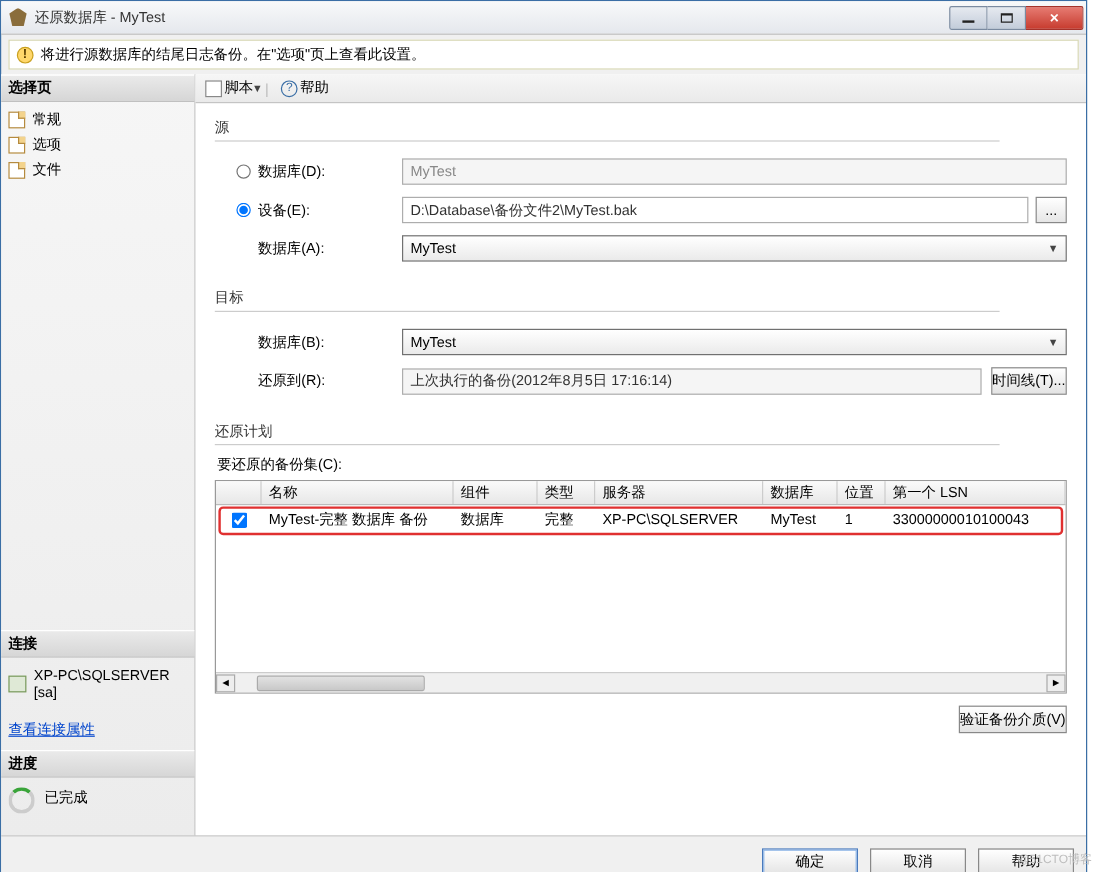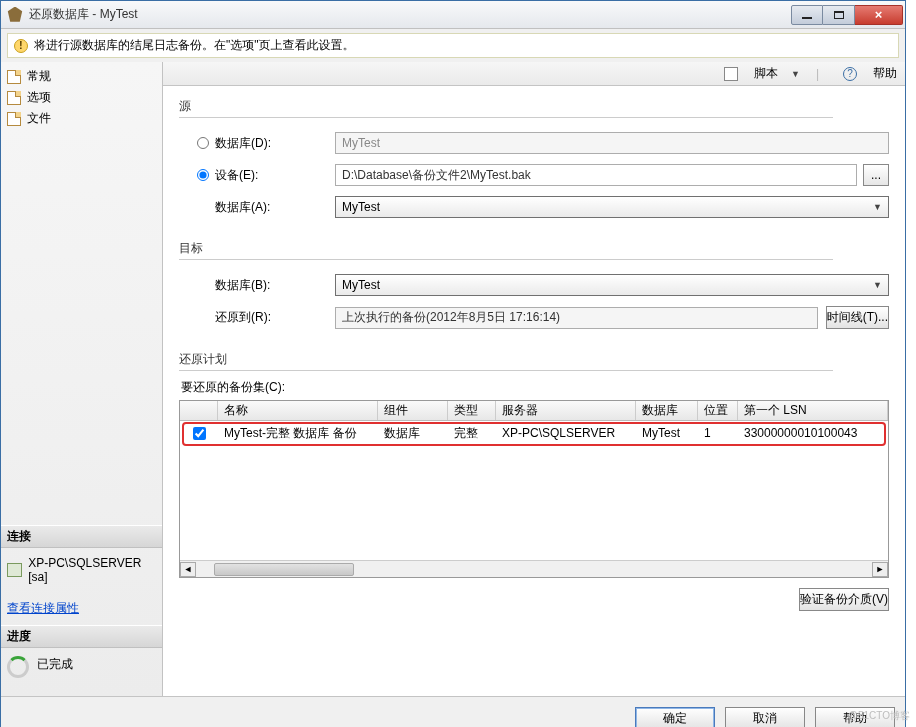--- a/index.html
+++ b/index.html
@@ -31,21 +31,21 @@
 .nav-item .page-icon::after{content:""; position:absolute; right:-1px; top:-1px; width:5px; height:5px; background:#f3d38c; border-left:1px solid #b58a3e; border-bottom:1px solid #b58a3e;}
 .conn-box { padding: 6px; }
 .conn-item { display:flex; align-items:center; padding:2px 0; }
 .conn-item .srv-icon { width:16px; height:14px; margin-right:6px; background:#dfe9d6; border:1px solid #7a9a5e;}
 .link { color: #0044cc; text-decoration: underline; cursor:pointer; display:inline-block; margin:8px 6px; }
 .spacer { flex:1; }
 .progress-box { padding: 8px 6px 18px; display:flex; }
 .progress-box .ring { width:22px; height:22px; border:3px solid #ccc; border-top-color:#3aa43a; border-radius:50%; margin-right:8px;}
 
 .main { flex:1; background:#fff; display:flex; flex-direction:column; }
-.toolbar { background: linear-gradient(#f6f6f6,#eaeaea); border-bottom:1px solid #c4c4c4; padding:3px 8px; display:flex; align-items:center; gap:16px;justify-content:flex-end;}
+.toolbar { background: linear-gradient(#f6f6f6,#eaeaea); border-bottom:1px solid #c4c4c4; padding:3px 8px; display:flex; align-items:center; gap:2px;}
 .toolbar .script-icon { width:14px; height:14px; background:#fff; border:1px solid #888;}
 .toolbar .dd { font-size:9px; color:#444; margin-left:-3px;}
 .toolbar .help-icon { width:14px; height:14px; border:1px solid #3a6ea5; border-radius:50%; color:#3a6ea5; text-align:center; line-height:12px; font-size:10px; margin-left:8px;}
 
 .content { padding: 12px 16px; flex:1; overflow:hidden; }
 fieldset { border:none; margin-bottom: 12px; }
 legend { color:#333; padding-bottom:2px; border-bottom:1px solid #ccc; width:654px; margin-bottom:8px;}
 .row { display:flex; align-items:center; margin: 6px 0 10px 18px; }
 .row label { width: 120px; }
 .radio { width:12px; height:12px; margin-right:6px;}
@@ -97,20 +97,21 @@
     </div>
   </div>
 
   <div class="info-bar">
     <span class="warn-icon"></span>
     <span>将进行源数据库的结尾日志备份。在"选项"页上查看此设置。</span>
   </div>
 
   <div class="body-area">
     <div class="sidebar">
+      <div class="panel-header">选择页</div>
       <div class="nav-list">
         <div class="nav-item">
             <span class="page-icon"></span>
             <span>常规</span>
           </div>
         <div class="nav-item">
             <span class="page-icon"></span>
             <span>选项</span>
           </div>
         <div class="nav-item">

